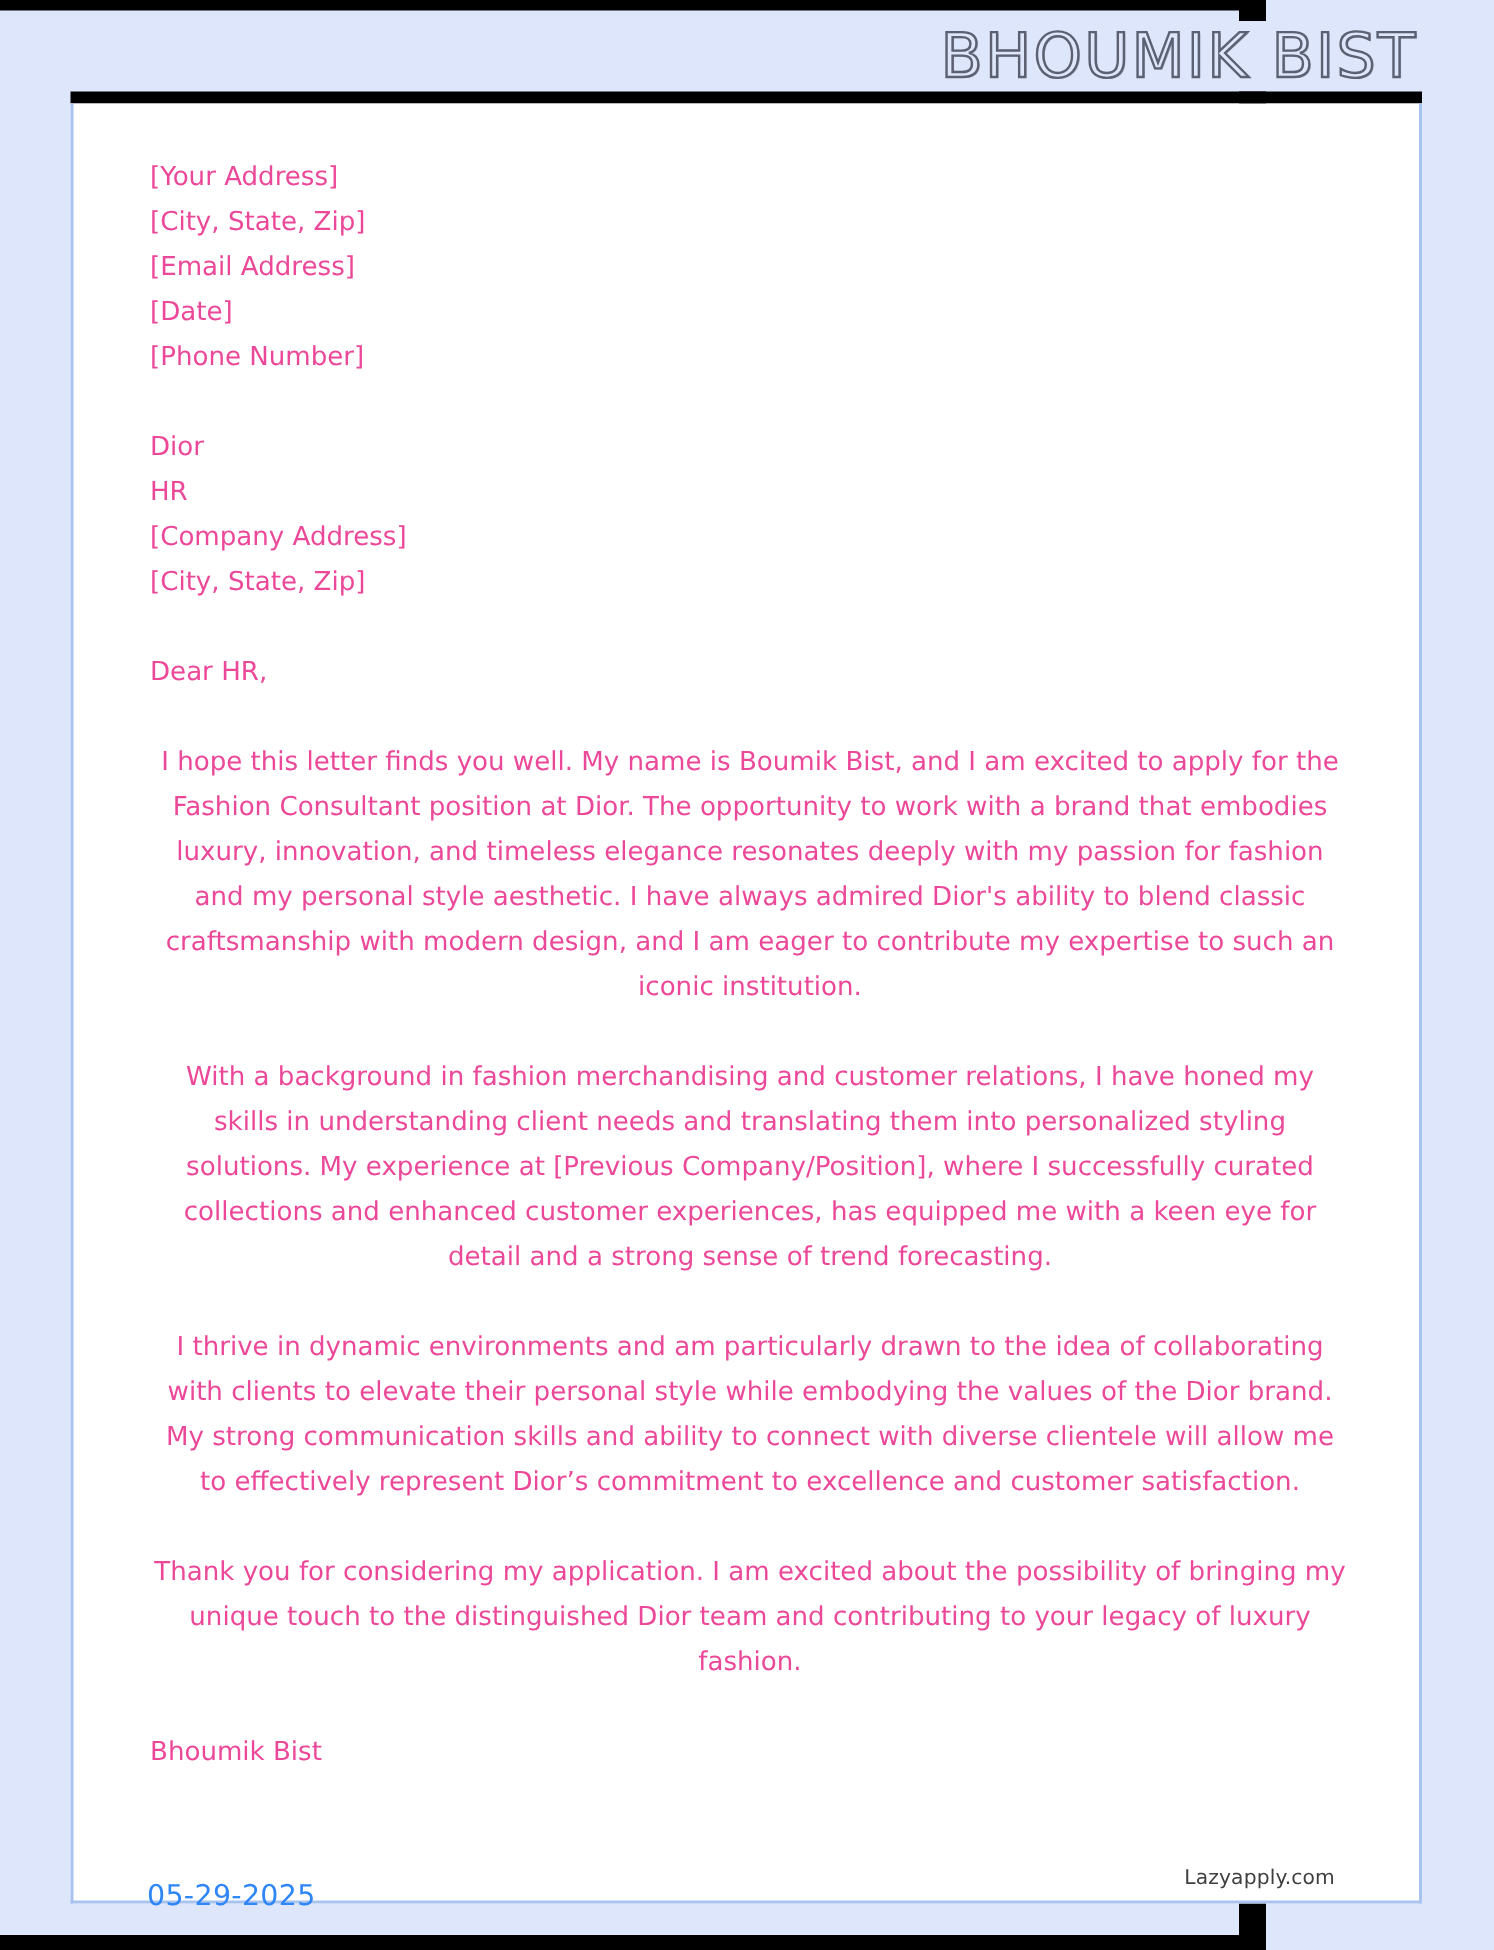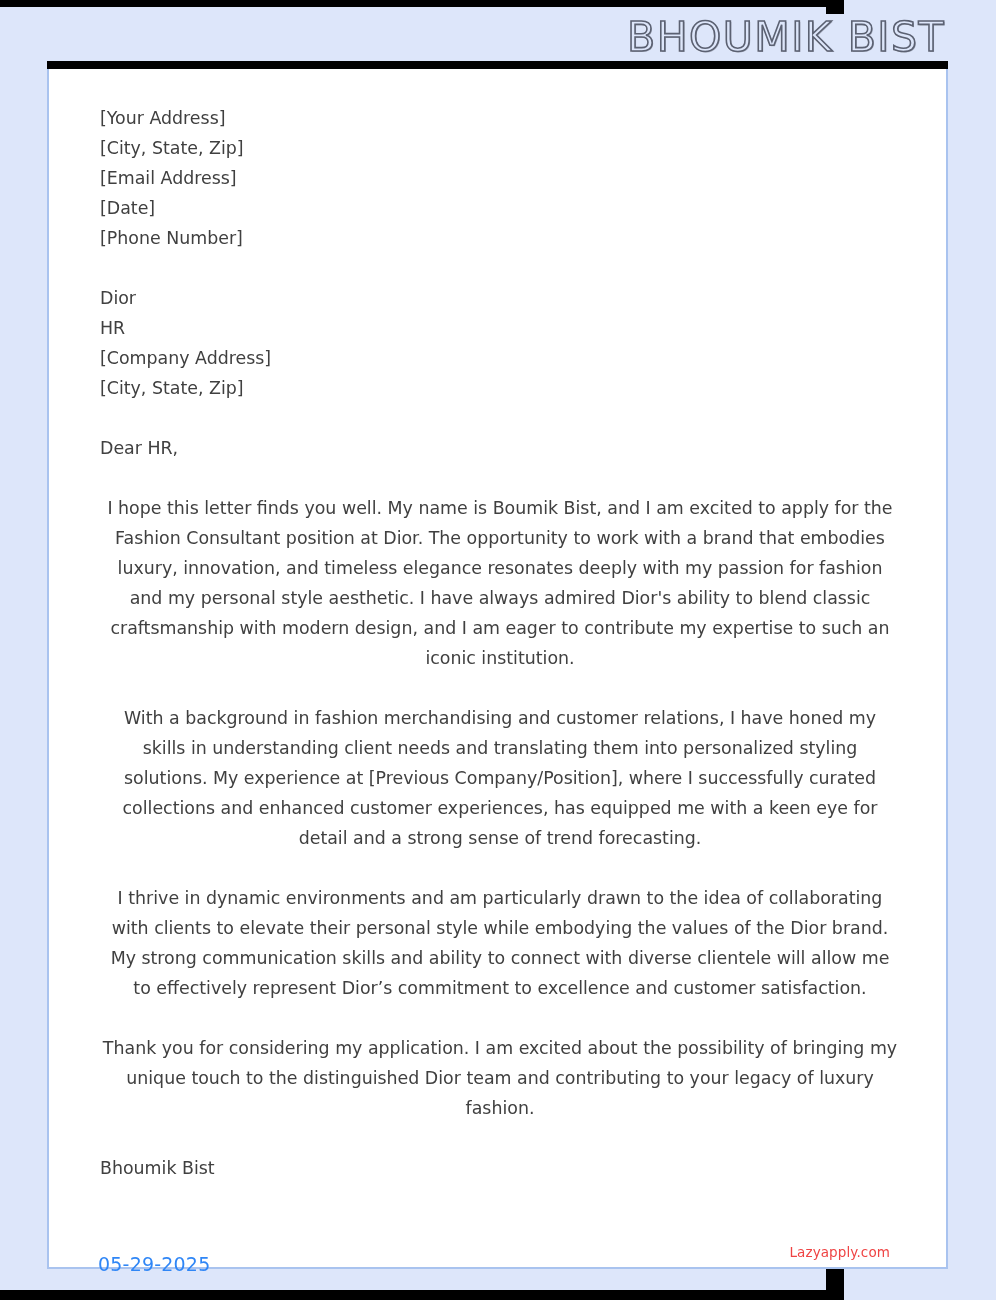--- a/index.html
+++ b/index.html
@@ -82,21 +82,21 @@
     overflow: hidden;
   }
 
   #letter-body {
     position: absolute;
     left: 51px;
     top: 34px;
     width: 800px;
     font-size: 17.4px;
     line-height: 30px;
-    color: #404040;
+    color: #ec4899;
     font-weight: 400;
   }
 
   .addr-block { margin: 0 0 30px 0; }
   .addr-line { margin: 0; white-space: pre; }
 
   .para {
     margin: 12px 0 30px 0;
     text-align: center;
   }
@@ -105,21 +105,21 @@
   .salutation { margin: 0 0 30px 0; }
   .sign-off { margin: 0 0 30px 0; }
   .signature { margin: 0; }
 
   
   #watermark {
     position: absolute;
     right: 56px;
     bottom: 7px;
     font-size: 13.5px;
-    color: #ef4444;
+    color: #404040;
     letter-spacing: 0.1px;
     user-select: none;
   }
 
   
   #generated-date {
     position: absolute;
     left: 98px;
     top: 1248px;
     font-size: 19px;

